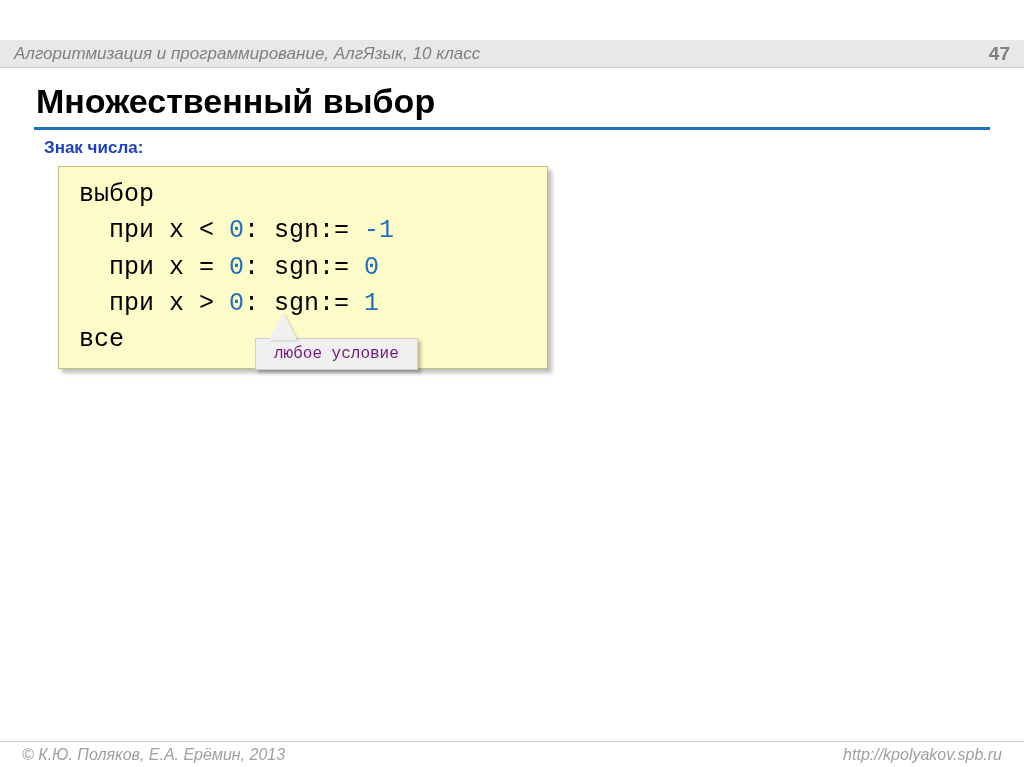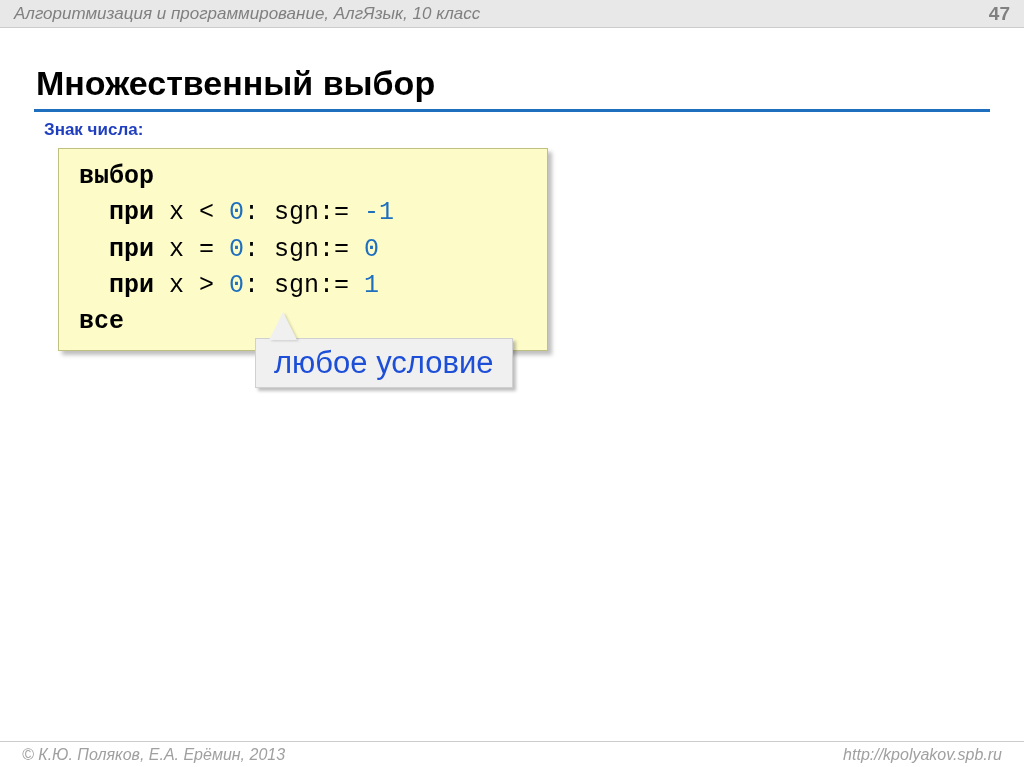--- a/index.html
+++ b/index.html
@@ -14,29 +14,29 @@
     width: 100%;
     height: 28px;
     background: #e8e8e8;
     border-bottom: 1px solid #ccc;
     display: flex;
     align-items: center;
     padding: 0 14px;
     font-style: italic;
     color: #808080;
     font-size: 17px;
+    margin-top: 40px;
   }
   .header-title { flex: 1; }
   .page-number { font-weight: bold; font-size: 19px; font-style: normal; }
   .slide-title {
     font-size: 34px;
     font-weight: bold;
     color: #000;
     padding: 14px 36px 6px 36px;
-    margin-top: 22px;
   }
   .underline-bar {
     height: 3px;
     background: #1f6fbf;
     margin: 0 34px 8px 34px;
     width: 956px;
   }
   .subtitle {
     font-size: 17px;
     font-weight: bold;
@@ -49,21 +49,21 @@
     width: 490px;
     background: #fdfcc9;
     border: 1px solid #c0c080;
     box-shadow: 4px 4px 4px rgba(0,0,0,0.25);
     padding: 10px 16px 10px 20px;
     font-family: "Courier New", Courier, monospace;
     font-size: 25px;
     line-height: 1.45;
     white-space: pre;
   }
-  .kw { font-weight: bold; }
+  .kw { font-weight: normal; }
   .num { color: #1f6fbf; }
   .callout-wrap {
     position: absolute;
     left: 255px;
     top: 338px;
   }
   .callout-tail {
     width: 0; height: 0;
     position: absolute;
     top: -26px;
@@ -72,22 +72,23 @@
     border-right: 14px solid transparent;
     border-bottom: 28px solid #f0f0f0;
     filter: drop-shadow(2px 1px 1px rgba(0,0,0,0.15));
   }
   .callout-box {
     display: inline-block;
     background: #f0f0f0;
     border: 1px solid #d0d0d0;
     box-shadow: 3px 3px 3px rgba(0,0,0,0.25);
     padding: 6px 18px;
-    font-size: 31px;
-    color: #1d4ed8;
+    font-size: 16px;
+    color: #701a75;
+    font-family: Liberation Mono, monospace;
   }
   .footer-bar {
     position: absolute;
     bottom: 0;
     left: 0;
     width: 100%;
     height: 26px;
     border-top: 1px solid #ccc;
     display: flex;
     align-items: center;

